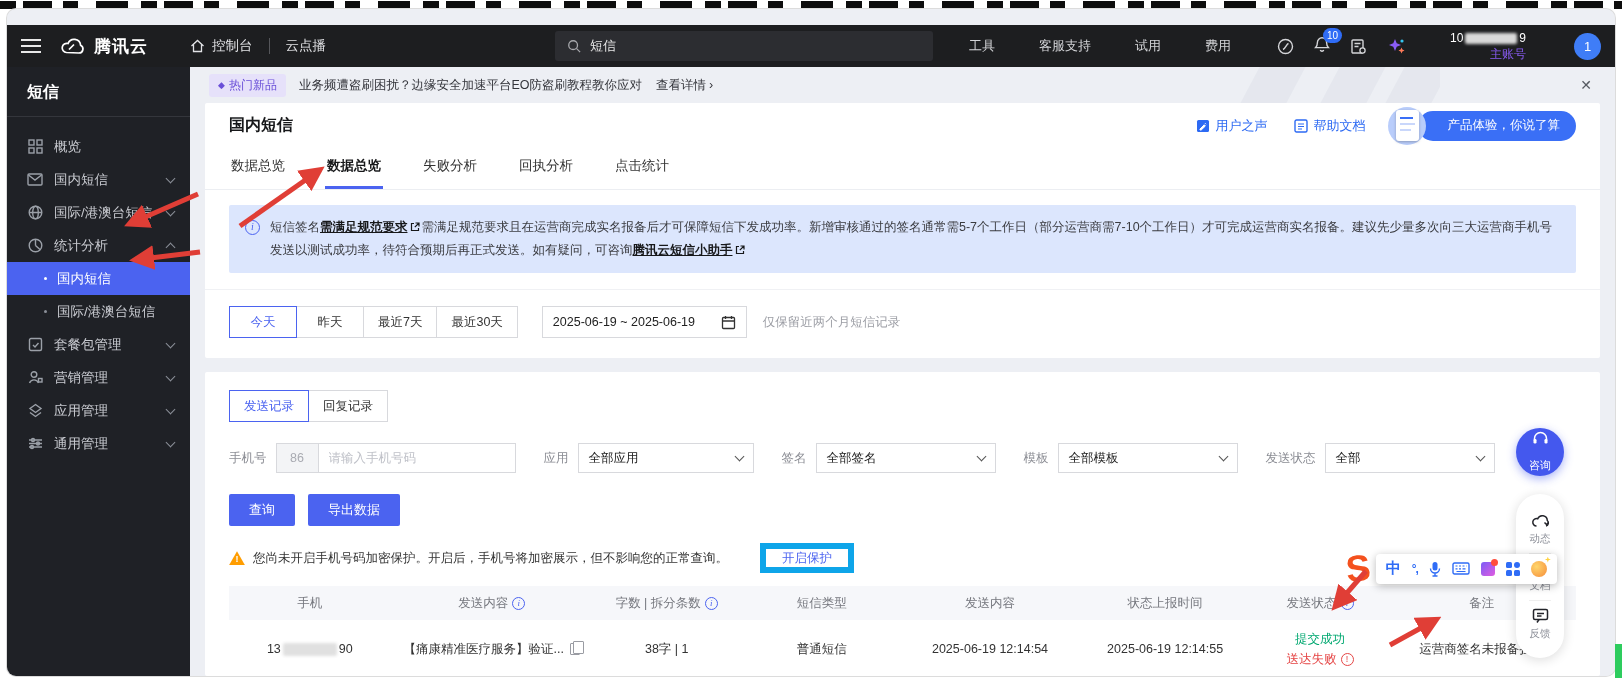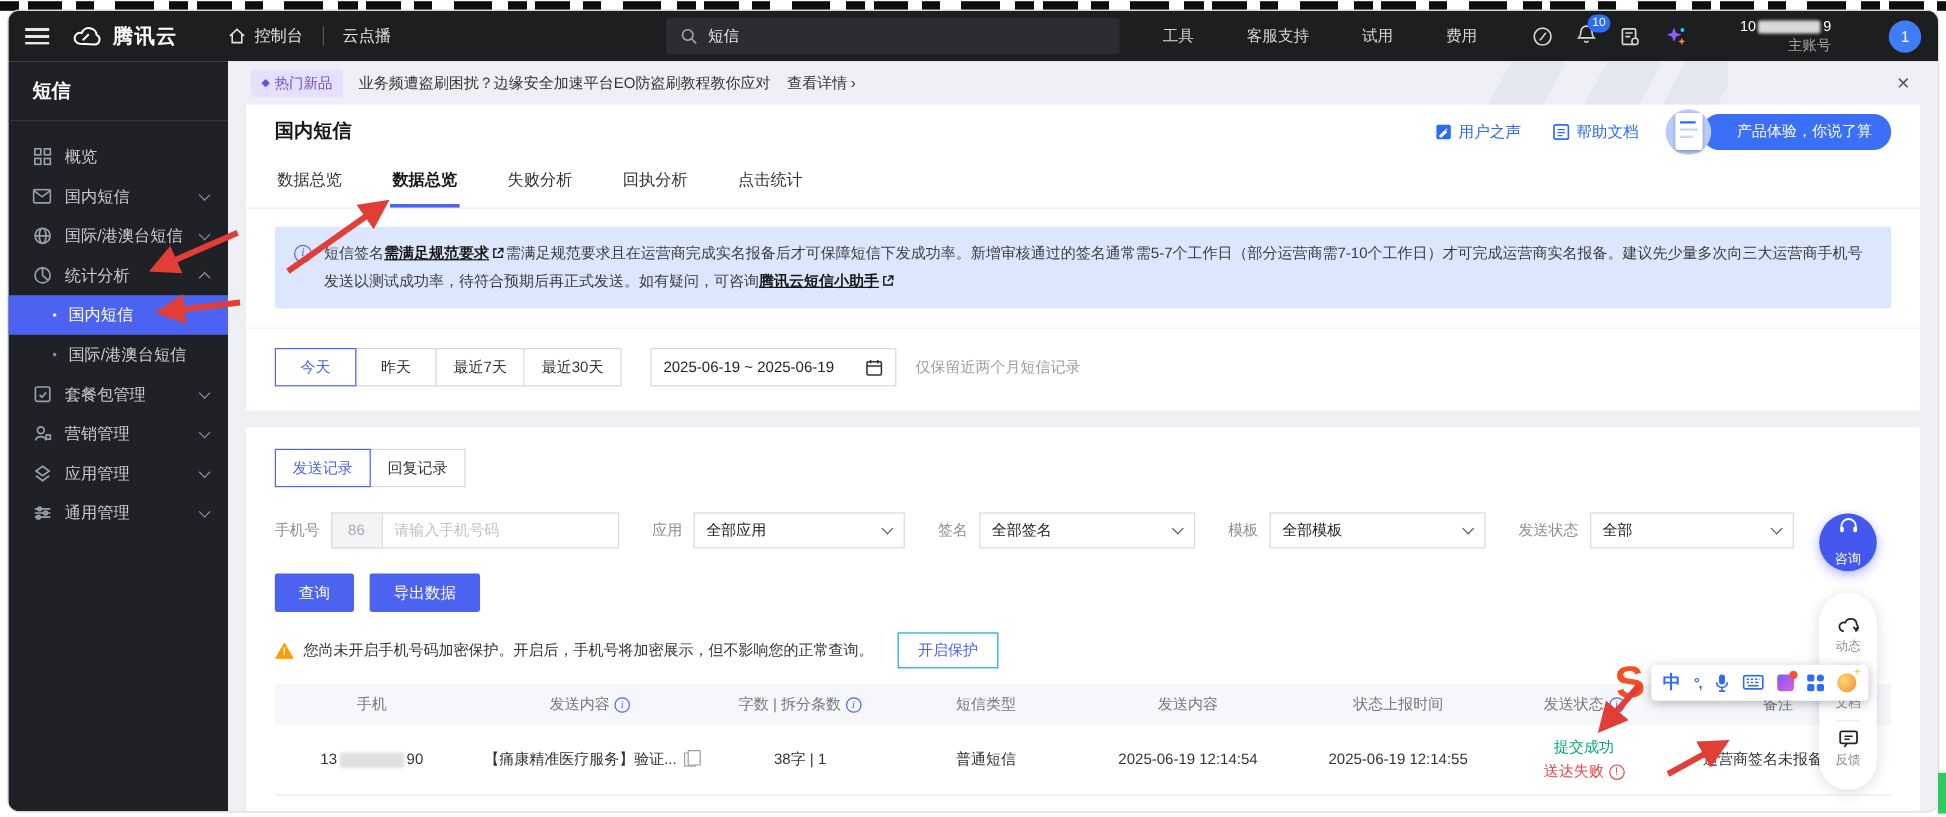--- a/index.html
+++ b/index.html
@@ -4,34 +4,34 @@
 <style>
   *{box-sizing:border-box;margin:0;padding:0;}
   html,body{width:1622px;height:681px;}
   body{position:relative;overflow:hidden;background:#fff;font-family:"Liberation Sans","DejaVu Sans",sans-serif;font-size:13px;color:#333;}
   
   .scribbles{position:absolute;top:1px;left:0;right:0;height:8px;
     background:repeating-linear-gradient(90deg,#0d0d0d 0 16px,transparent 16px 23px,#0d0d0d 23px 52px,transparent 52px 63px,#0d0d0d 63px 78px,transparent 78px 96px,#0d0d0d 96px 128px,transparent 128px 141px);}
   
   .app{position:absolute;top:9px;left:7px;right:7px;bottom:5px;border-radius:9px;overflow:hidden;display:flex;flex-direction:column;box-shadow:0 0 0 1px #dcdcdc;background:#edeff4;}
   
-  .topbar{height:42px;background:#1d1e20;display:flex;align-items:center;color:#e6e7ea;flex:none;position:relative;padding:0 14px;}
+  .topbar{height:42px;background:#1d1e20;display:flex;align-items:center;color:#e6e7ea;flex:none;position:relative;padding:0 14px;margin-top:16px;}
   .burger{width:20px;height:14px;background:repeating-linear-gradient(#e8e8e8 0 2.5px,transparent 2.5px 5.8px);cursor:pointer;}
   .brand{display:flex;align-items:center;gap:8px;margin-left:18px;font-size:17px;font-weight:bold;color:#fff;letter-spacing:1px;}
   .tb-group{display:flex;align-items:center;gap:7px;margin-left:42px;font-size:13.5px;color:#e2e3e6;}
   .tb-divider{width:1px;height:16px;background:#55565a;margin:0 16px;}
   .tb-product{font-size:13.5px;color:#e2e3e6;}
   .tb-search{position:absolute;left:548px;top:6px;width:378px;height:30px;background:#2c2d31;border-radius:3px;display:flex;align-items:center;gap:9px;padding:0 12px;color:#e8e8e8;font-size:13px;}
   .tb-right{margin-left:auto;display:flex;align-items:center;gap:44px;font-size:13px;color:#d4d5d8;}
   .tb-right .tb-item{cursor:pointer;white-space:nowrap;}
   .tb-icons{display:flex;align-items:center;gap:20px;margin-left:2px;}
   .bell-wrap{position:relative;}
   .badge{position:absolute;top:-8px;left:9px;min-width:17px;height:15px;background:#2f6cf6;color:#fff;border-radius:8px;font-size:10px;display:flex;align-items:center;justify-content:center;padding:0 4px;}
   .account{text-align:right;line-height:1.35;font-size:12px;color:#fff;white-space:nowrap;}
-  .account .role{color:#a3a3a3;}
+  .account .role{color:#8b5cf6;}
   .redact{display:inline-block;height:11px;background:#d9d9d9;border-radius:2px;filter:blur(1.5px);vertical-align:middle;margin:0 2px;}
   .avatar{width:27px;height:27px;border-radius:50%;background:#3f7df7;color:#fff;display:flex;align-items:center;justify-content:center;font-size:13px;margin-left:4px;flex:none;}
   
   .body-row{flex:1;display:flex;min-height:0;}
   
   .sidebar{width:183px;background:#1f2126;color:#c9cbd1;flex:none;display:flex;flex-direction:column;}
   .side-title{padding:15px 20px 13px;font-size:16px;font-weight:bold;color:#fff;border-bottom:1px solid #34363c;}
   .side-menu{padding-top:13px;}
   .s-item{height:33px;display:flex;align-items:center;gap:11px;padding:0 16px 0 20px;font-size:13.5px;cursor:pointer;position:relative;}
   .s-item .lbl{flex:1;white-space:nowrap;overflow:hidden;}
@@ -91,21 +91,21 @@
   .code-box{width:42px;height:30px;background:#f3f4f6;border:1px solid #d8d9dd;border-right:none;display:flex;align-items:center;justify-content:center;color:#a9abb2;}
   .phone-input{width:198px;height:30px;border:1px solid #d8d9dd;padding:0 10px;font-size:12.5px;color:#333;outline:none;}
   .phone-input::placeholder{color:#bfc1c8;}
   .sel{height:30px;border:1px solid #d8d9dd;background:#fff;display:flex;align-items:center;padding:0 10px;font-size:12.5px;color:#222;cursor:pointer;gap:8px;}
   .sel .sel-ch{width:7px;height:7px;border-right:1.4px solid #555;border-bottom:1.4px solid #555;transform:rotate(45deg);margin-left:auto;margin-top:-3px;}
   .ml28{margin-left:28px;}
   .actions{margin-top:21px;display:flex;gap:13px;}
   .p-btn{height:32px;background:#4b63f0;color:#fff;font-size:13px;border:none;border-radius:2px;padding:0 20px;cursor:pointer;}
   .warning{margin-top:17px;display:flex;align-items:center;gap:8px;font-size:12.5px;color:#333;}
   .tri{width:16px;height:14px;background:#ff9d00;clip-path:polygon(50% 0,100% 100%,0 100%);color:#fff;font-size:9px;font-weight:bold;display:flex;align-items:flex-end;justify-content:center;padding-bottom:1px;flex:none;}
-  .protect-btn{margin-left:12px;height:30px;border:1px solid #0ea5e9;background:#fff;color:#4b63f0;font-size:12.5px;padding:0 16px;cursor:pointer;}
+  .protect-btn{margin-left:24px;height:30px;border:6px solid #0ea5e9;background:#fff;color:#4b63f0;font-size:12.5px;padding:0 16px;cursor:pointer;}
   
   .table{margin-top:13px;}
   .t-row{display:grid;grid-template-columns:12% 15% 11% 12% 13% 13% 10% 14%;align-items:center;}
   .t-head{background:#f6f7fa;height:34px;color:#75777e;font-size:12.5px;}
   .t-head .t-cell{display:flex;align-items:center;justify-content:center;gap:4px;}
   .t-cell{text-align:center;padding:0 4px;}
   .t-body .t-row{height:59px;border-bottom:1px solid #ebecf0;font-size:12.5px;color:#333;}
   .cell-flex{display:flex;align-items:center;justify-content:center;gap:6px;}
   .copy-ico{width:10px;height:12px;border:1px solid #9a9ca3;border-radius:1px;position:relative;display:inline-block;flex:none;cursor:pointer;}
   .copy-ico:before{content:"";position:absolute;left:2px;top:-3px;width:9px;height:11px;border:1px solid #9a9ca3;border-radius:1px;background:#fff;}

